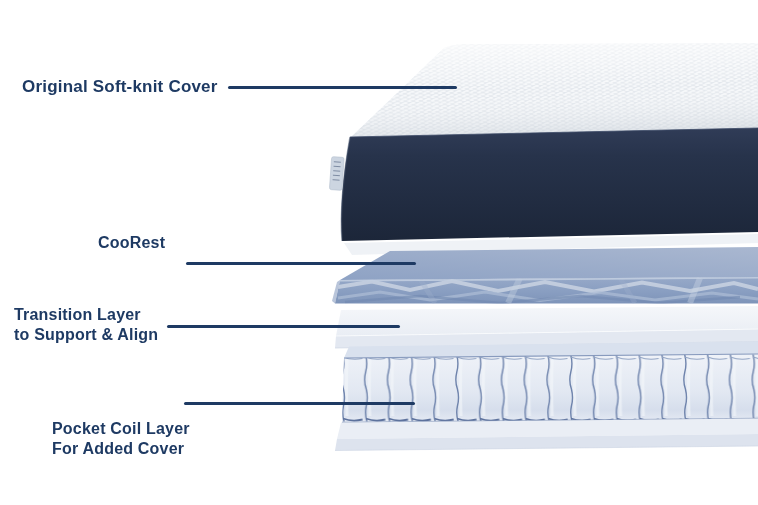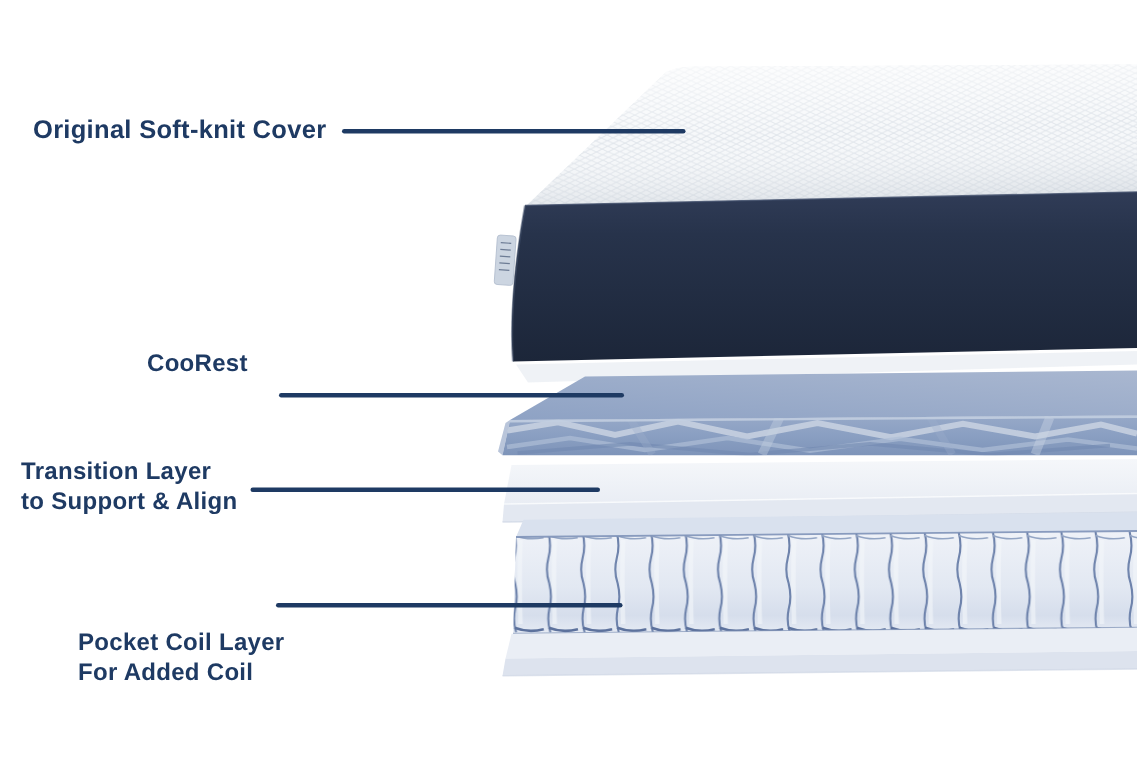--- a/index.html
+++ b/index.html
@@ -142,17 +142,17 @@
   <div class="leader" style="left:186px;top:262px;width:230px;"></div>
 
   <div class="label" style="left:14px;top:305px;">
     <span>Transition Layer</span>
     <span>to Support &amp; Align</span>
   </div>
   <div class="leader" style="left:167px;top:325px;width:233px;"></div>
 
   <div class="label" style="left:52px;top:391px;margin-top:28px;">
     <span>Pocket Coil Layer</span>
-    <span>For Added Coil</span>
+    <span>For Added Cover</span>
   </div>
   <div class="leader" style="left:184px;top:402px;width:231px;"></div>
 
 </div>
 
 </body></html>

